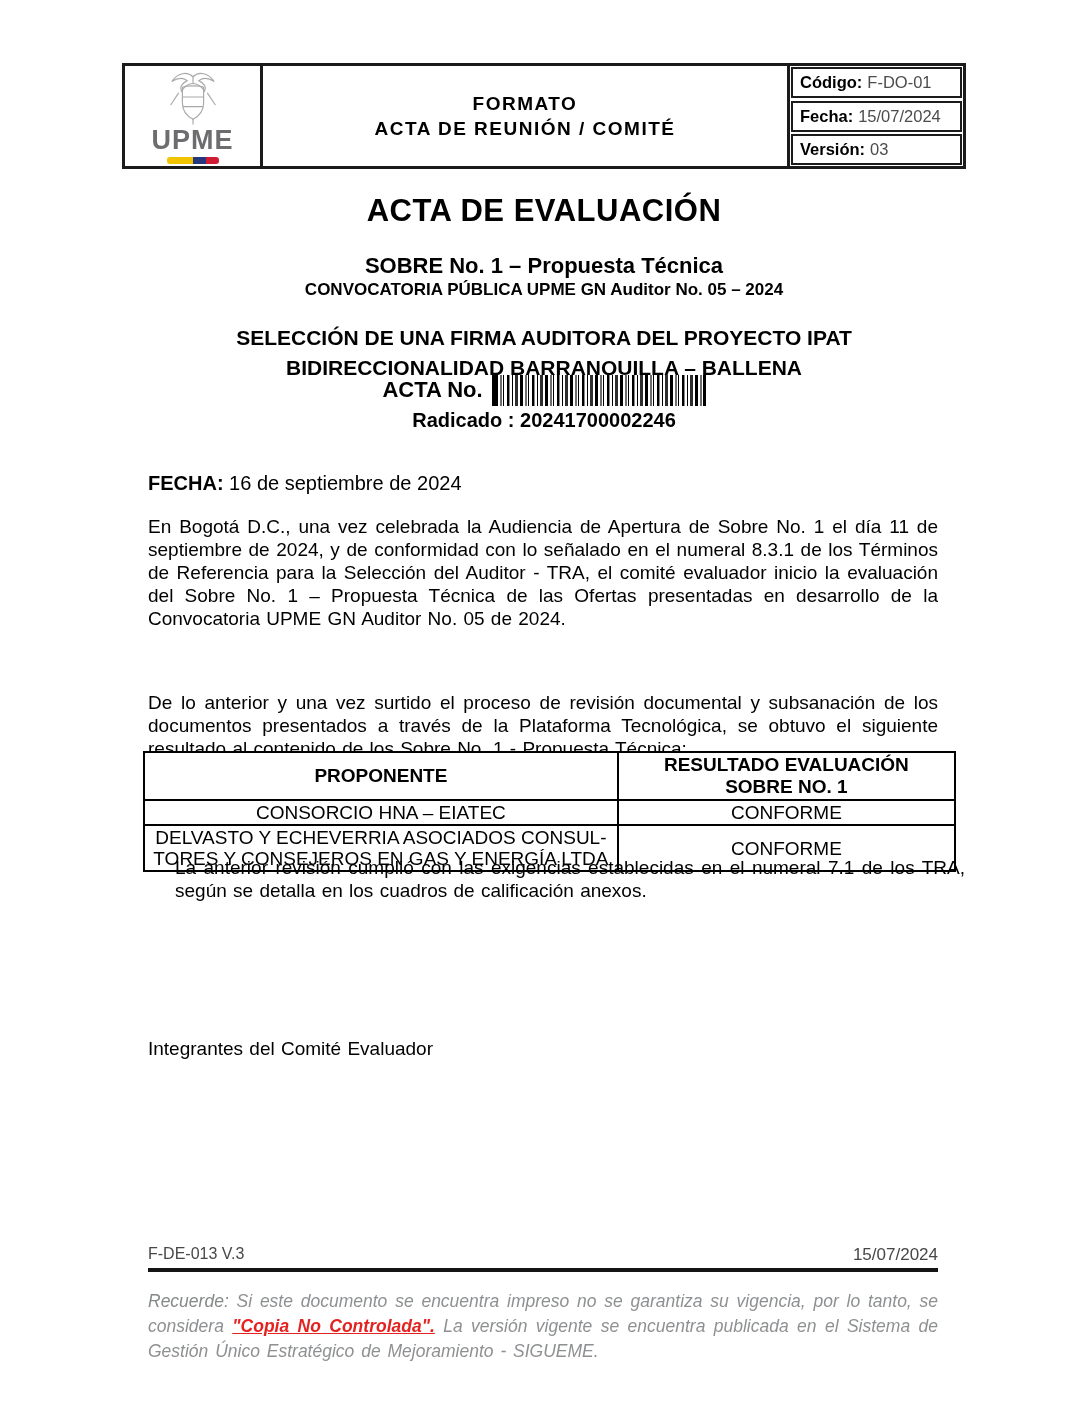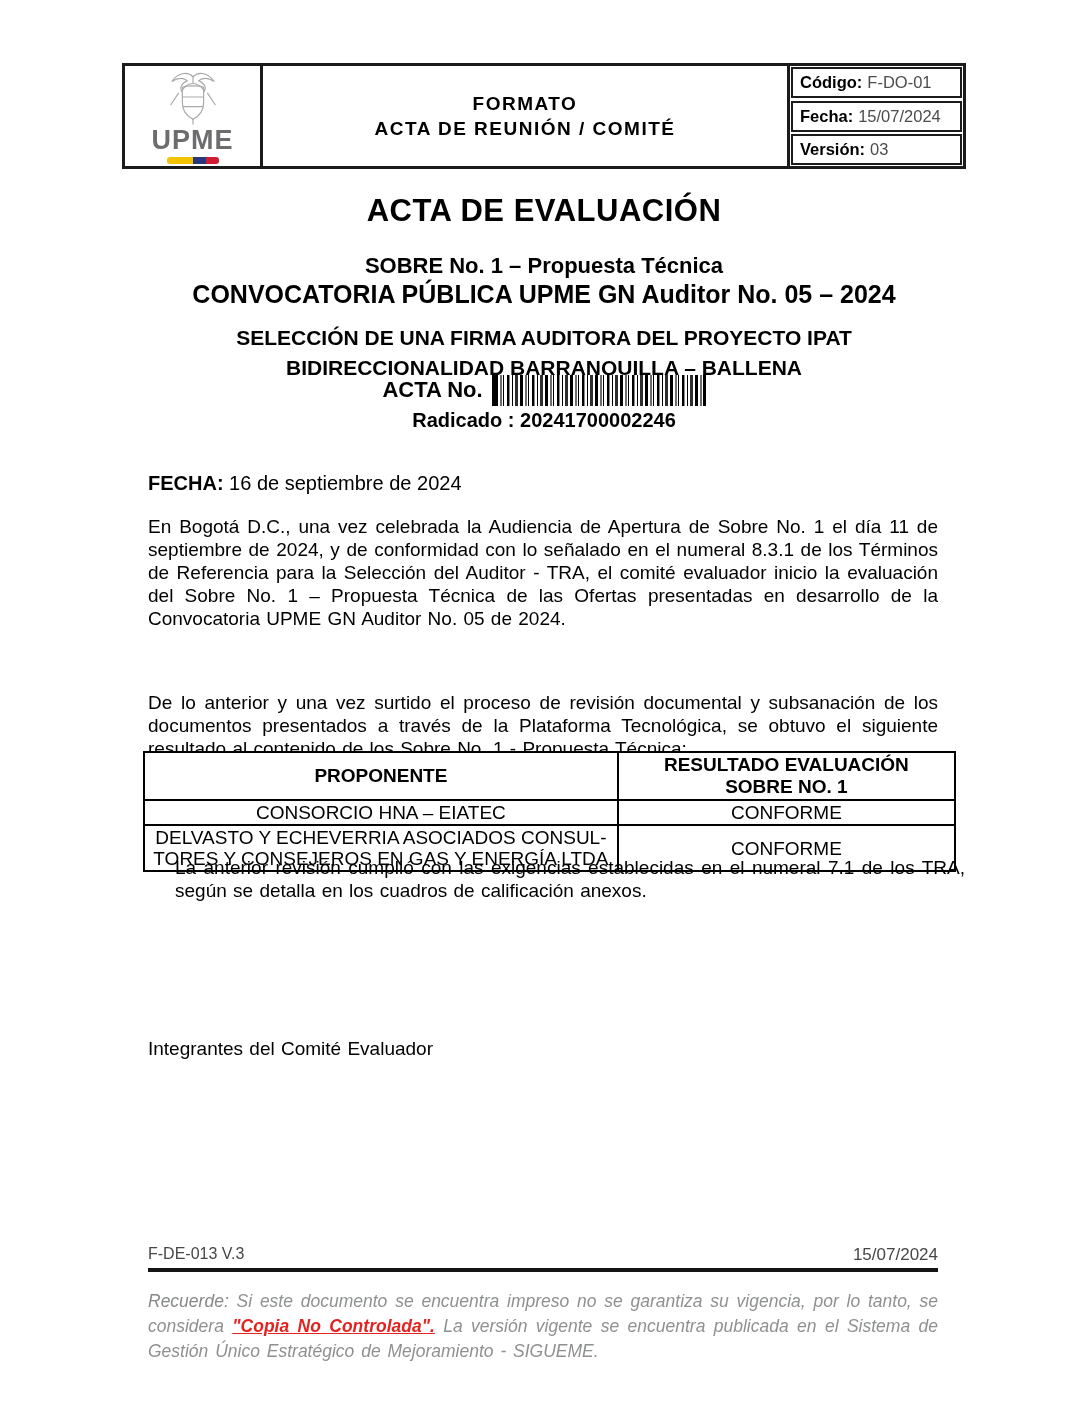--- a/index.html
+++ b/index.html
@@ -33,21 +33,21 @@
   .meta-cell{
     box-sizing:border-box;border:2px solid #1b1b1b;height:31px;
     display:flex;align-items:center;padding-left:7px;font-size:16.5px;white-space:nowrap;
   }
   .meta-label{font-weight:bold;color:#000;}
   .meta-value{color:#4c4c4c;margin-left:5px;}
   
   .cline{position:absolute;left:0;width:1088px;text-align:center;font-weight:bold;}
   .h-main{top:193px;font-size:31px;letter-spacing:0.5px;}
   .h-sub{top:238px;font-size:22px;margin-top:15px;}
-  .h-conv{top:280px;font-size:25px;}
+  .h-conv{top:280px;font-size:17px;}
   .h-sel1{top:326px;font-size:21px;}
   .h-sel2{top:356px;font-size:21px;}
   .acta-row{
     position:absolute;left:0;top:374px;width:1088px;height:32px;
     display:flex;align-items:center;justify-content:center;gap:9px;
   }
   .acta-label{font-weight:bold;font-size:22px;}
   .barcode{
     width:208px;height:31px;background:#fff;
     background-image:repeating-linear-gradient(90deg,

